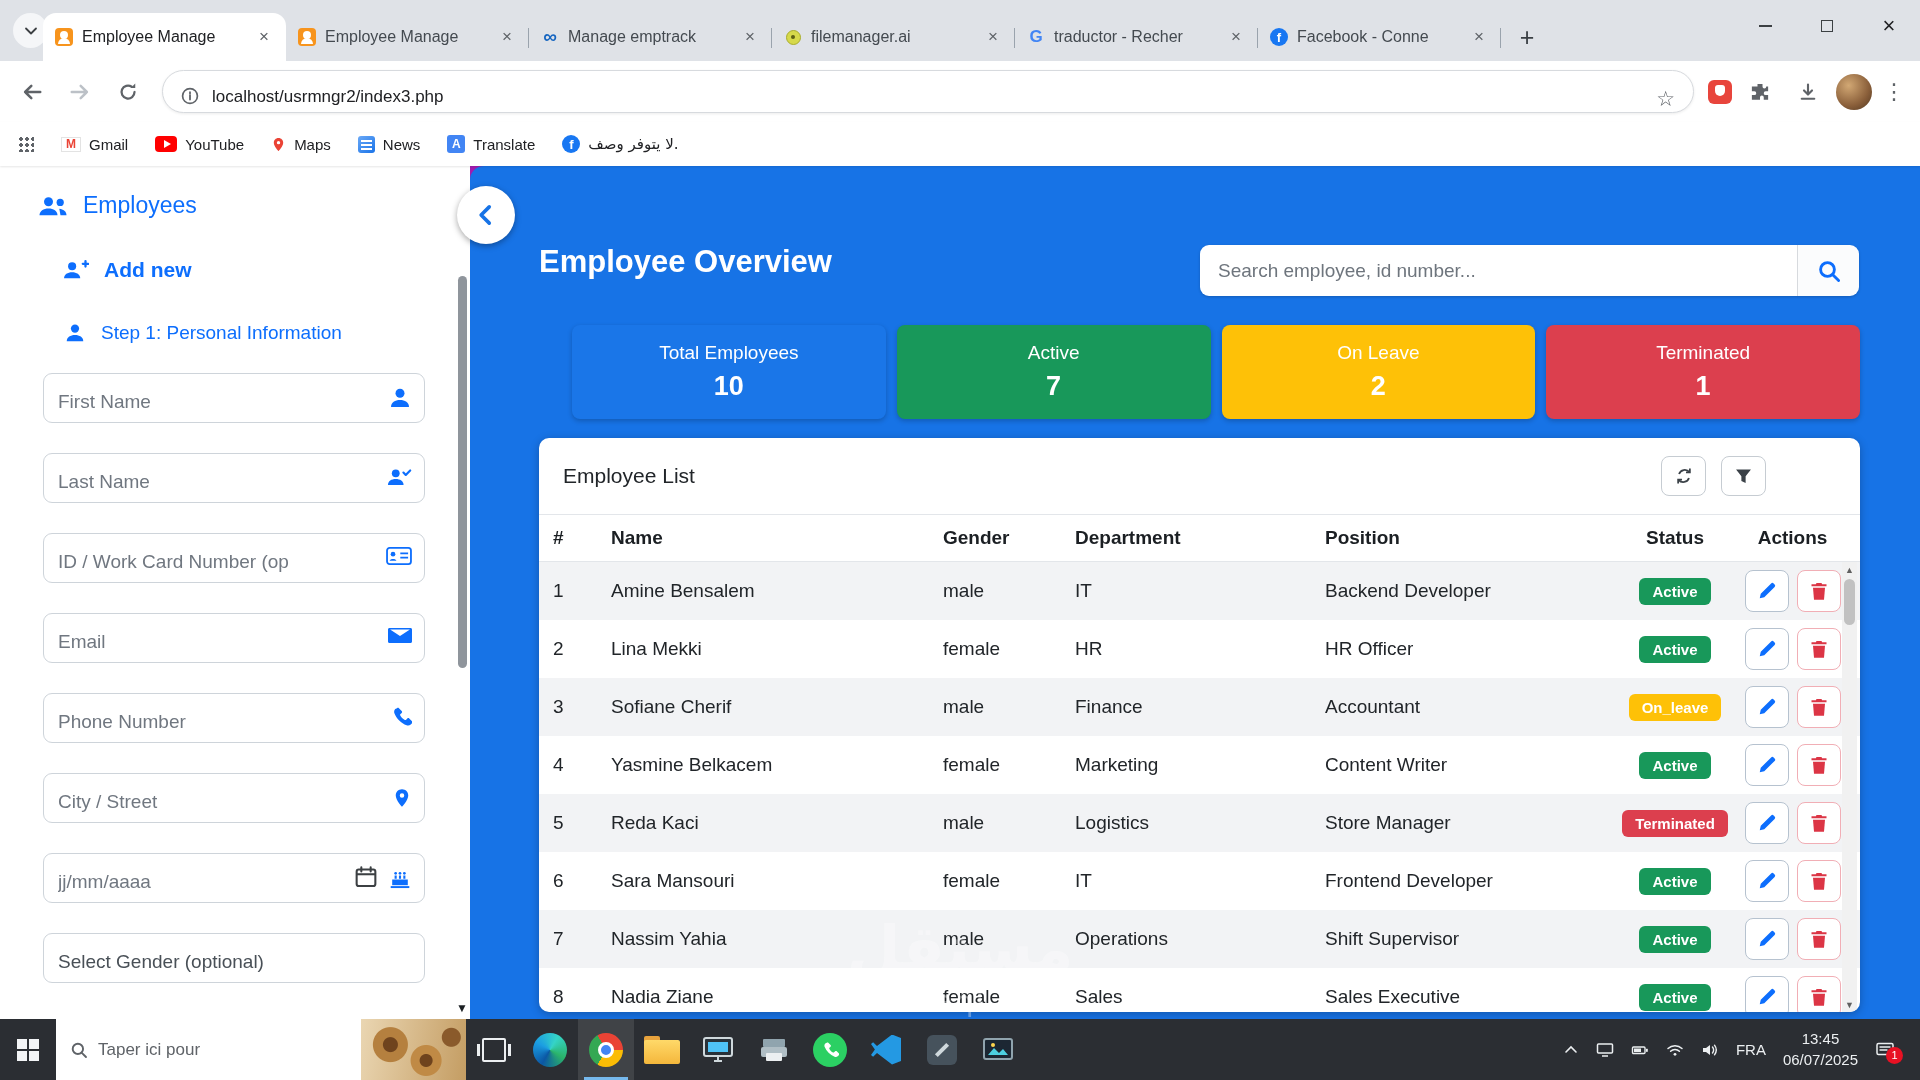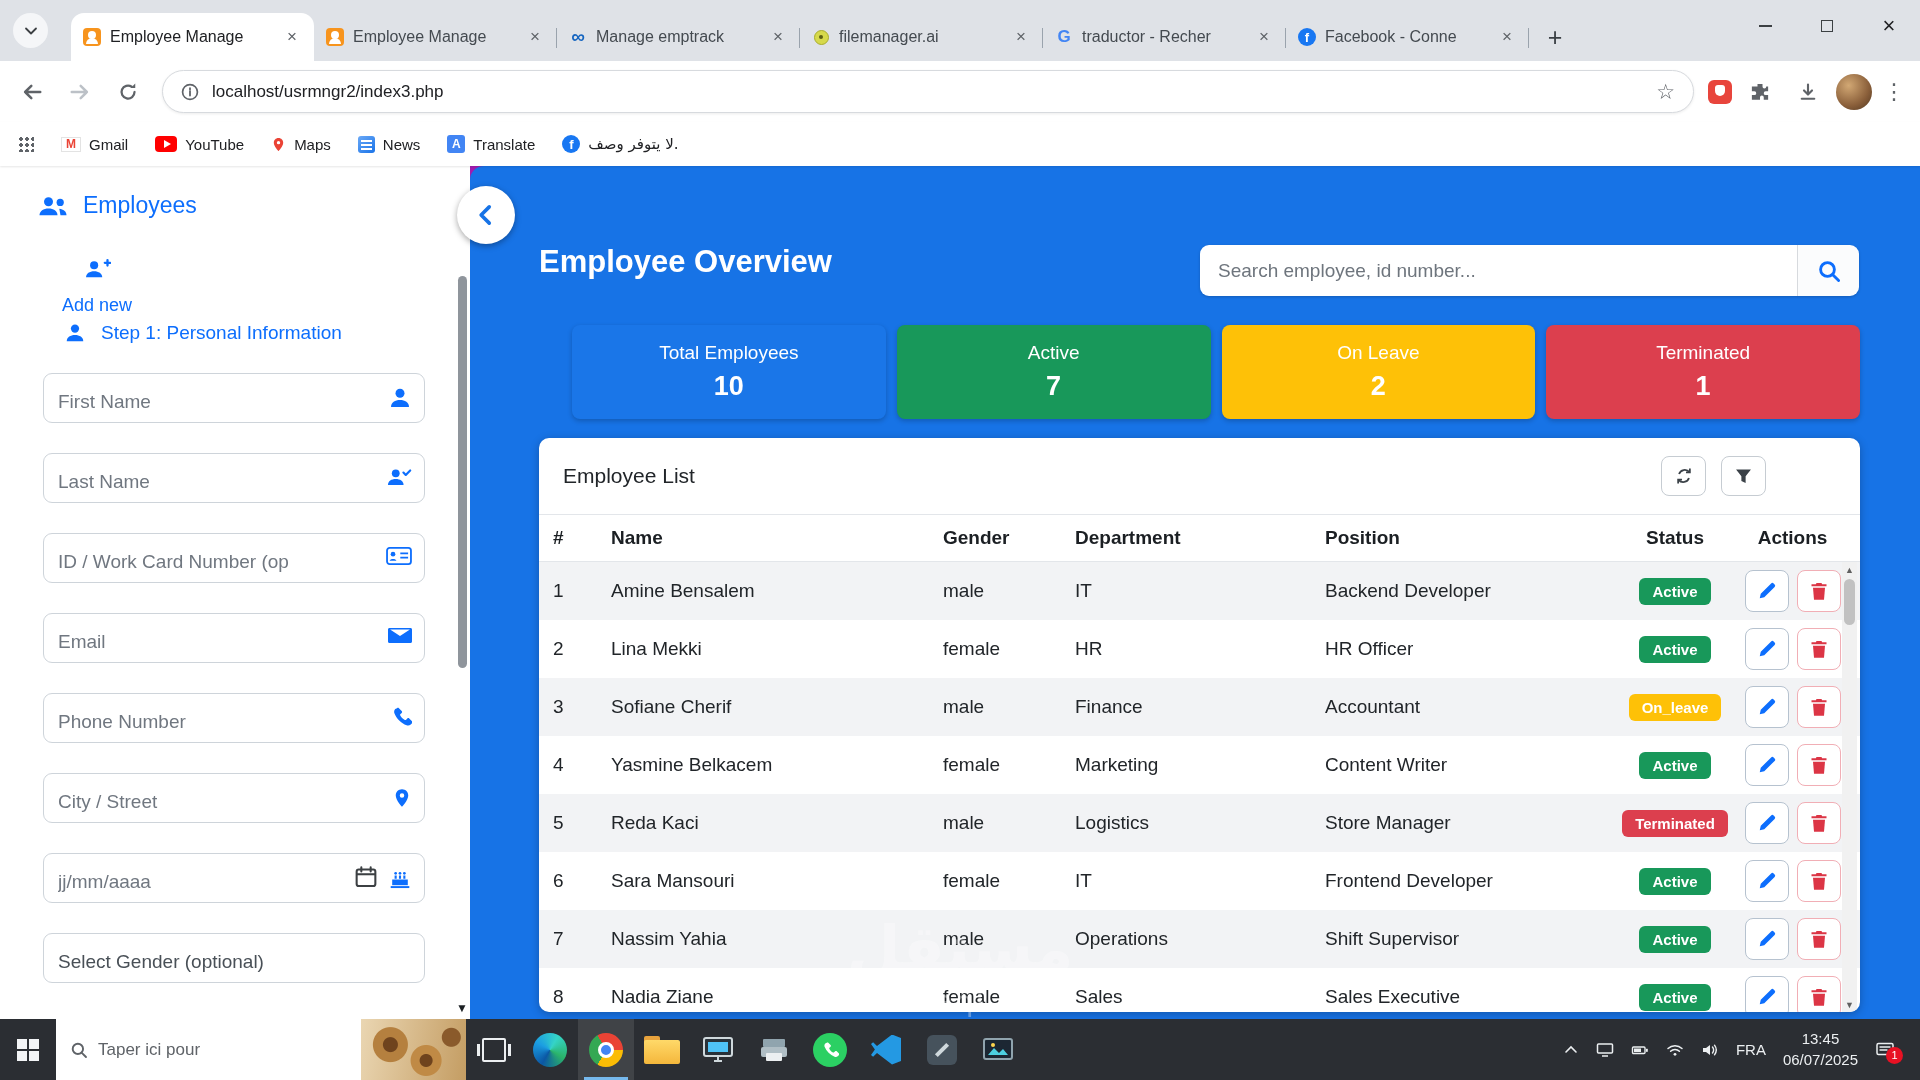--- a/index.html
+++ b/index.html
@@ -3,21 +3,21 @@
 <meta charset="utf-8">
 <style>
   * { margin:0; padding:0; box-sizing:border-box; }
   html,body { width:1920px; height:1080px; overflow:hidden; }
   body { font-family:"Liberation Sans","DejaVu Sans",sans-serif; background:#000; }
   .screen { position:relative; width:1920px; height:1080px; background:#fff; overflow:hidden; }
   .ar { font-family:"DejaVu Sans",sans-serif; }
 
   
   .tabstrip { position:absolute; top:0; left:0; right:0; height:61px; background:#dfe2e7;
-              display:flex; align-items:flex-end; padding-left:71px; }
+              display:flex; align-items:flex-end; padding-left:43px; }
   .tabsearch { position:absolute; left:13px; top:13px; width:35px; height:35px; border-radius:50%;
                background:#f5f6f8; display:flex; align-items:center; justify-content:center; cursor:pointer; }
   .tab { height:48px; width:243px; display:flex; align-items:center; gap:9px; padding:0 12px;
          position:relative; cursor:pointer; }
   .tab:not(.active)::after { content:""; position:absolute; right:0; top:15px; height:20px; width:1px; background:#9aa3ad; }
   .tab.active { background:#fff; border-radius:13px 13px 0 0; }
   .tab-title { flex:1; overflow:hidden; white-space:nowrap; font-size:16px; color:#444a50; }
   .tab.active .tab-title { color:#202124; }
   .tab-close { font-size:17px; color:#5f6368; width:20px; text-align:center; border-radius:50%; }
   .icon-x::after { content:"×"; }
@@ -42,21 +42,21 @@
   .minline { display:inline-block; width:13px; border-top:2px solid #3c4043; }
   .maxbox { display:inline-block; width:12px; height:12px; border:1.7px solid #3c4043; }
   .closex { font-size:22px; }
   .closex::after { content:"×"; }
 
   
   .toolbar { position:absolute; top:61px; left:0; right:0; height:61px; background:#fff;
              display:flex; align-items:center; padding:0 12px; gap:8px; }
   .navbtn { width:40px; height:40px; display:flex; align-items:center; justify-content:center; cursor:pointer; }
   .omnibox { flex:1; height:43px; background:#fff; border:1px solid #d7dade; border-radius:22px;
-             display:flex; align-items:center; gap:13px; padding:0 18px; margin:0 6px;
+             display:flex; align-items:flex-start; gap:13px; padding:16px 18px; margin:0 6px;
              box-shadow:0 1px 3px rgba(0,0,0,.08); }
   .url { flex:1; font-size:17px; color:#202124; }
   .star-ic { font-size:21px; color:#5f6368; cursor:pointer; }
   .star-ic::after { content:"☆"; }
   .adblock { width:24px; height:24px; border-radius:6px; background:#e8453c; position:relative; cursor:pointer; }
   .adblock::after { content:""; position:absolute; left:7px; top:5px; width:10px; height:11px;
                     background:#fff; border-radius:3px 3px 5px 5px; }
   .avatar { width:36px; height:36px; border-radius:50%; cursor:pointer;
             background:radial-gradient(circle at 35% 32%, #d2a874, #8a5f3a 60%, #4e3categories0%); 
             background:radial-gradient(circle at 35% 32%, #d2a874, #8a5f3a 60%, #4e351f); }
@@ -84,21 +84,21 @@
            font-weight:bold; display:flex; align-items:center; justify-content:center; }
   .bm-tr::after { content:"A"; }
 
   
   .content { position:absolute; top:166px; left:0; width:1920px; height:853px; display:flex; background:#a21caf; }
 
   
   .sidebar { width:470px; background:#fff; position:relative; flex:none; }
   .nav-item { position:absolute; display:flex; align-items:center; gap:15px; color:#0d6efd; cursor:pointer; }
   .nav-emp { left:38px; top:26px; font-size:23px; font-weight:500; }
-  .nav-add { left:62px; top:92px; font-size:18px; font-weight:400;flex-direction:column; }
+  .nav-add { left:62px; top:92px; font-size:21px; font-weight:700; }
   .nav-step { left:64px; top:156px; font-size:19px; font-weight:500; }
   .f { position:absolute; left:43px; width:382px; height:50px; }
   .f input, .f .sel { width:100%; height:100%; border:1px solid #ced4da; border-radius:9px;
             padding:8px 46px 0 14px; font-size:19px; color:#212529; background:#fff; outline:none;
             font-family:"Liberation Sans","DejaVu Sans",sans-serif; }
   .f input::placeholder { color:#707780; opacity:1; }
   .f .sel { display:flex; align-items:center; color:#495057; cursor:pointer; }
   .ficon { position:absolute; right:13px; top:13px; color:#0d6efd; display:flex; }
   .ficon.cal { right:48px; color:#3c4043; }
   .sb-thumb { position:absolute; right:3px; top:110px; width:9px; height:392px; background:#8f959c; border-radius:5px; cursor:pointer; }

